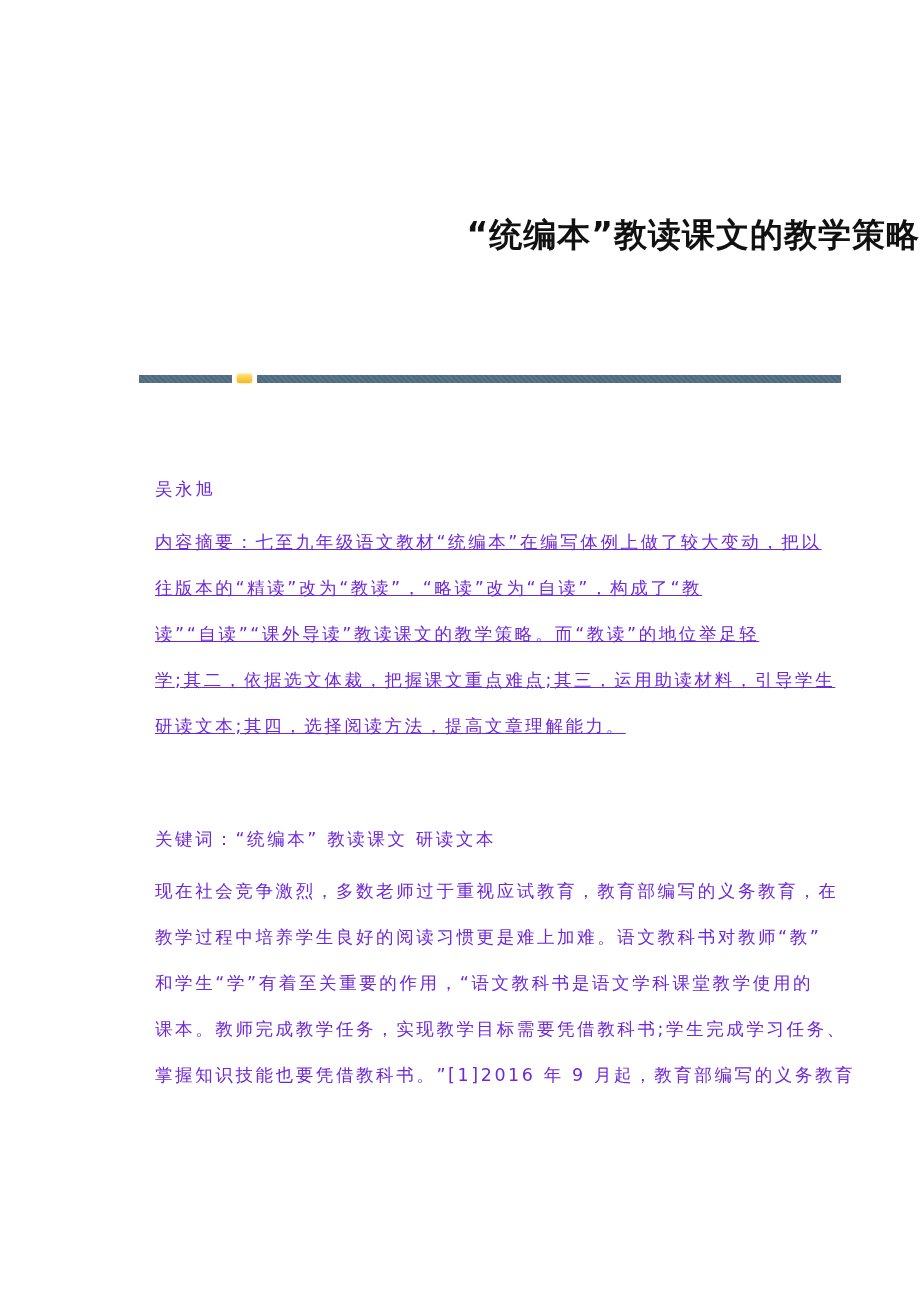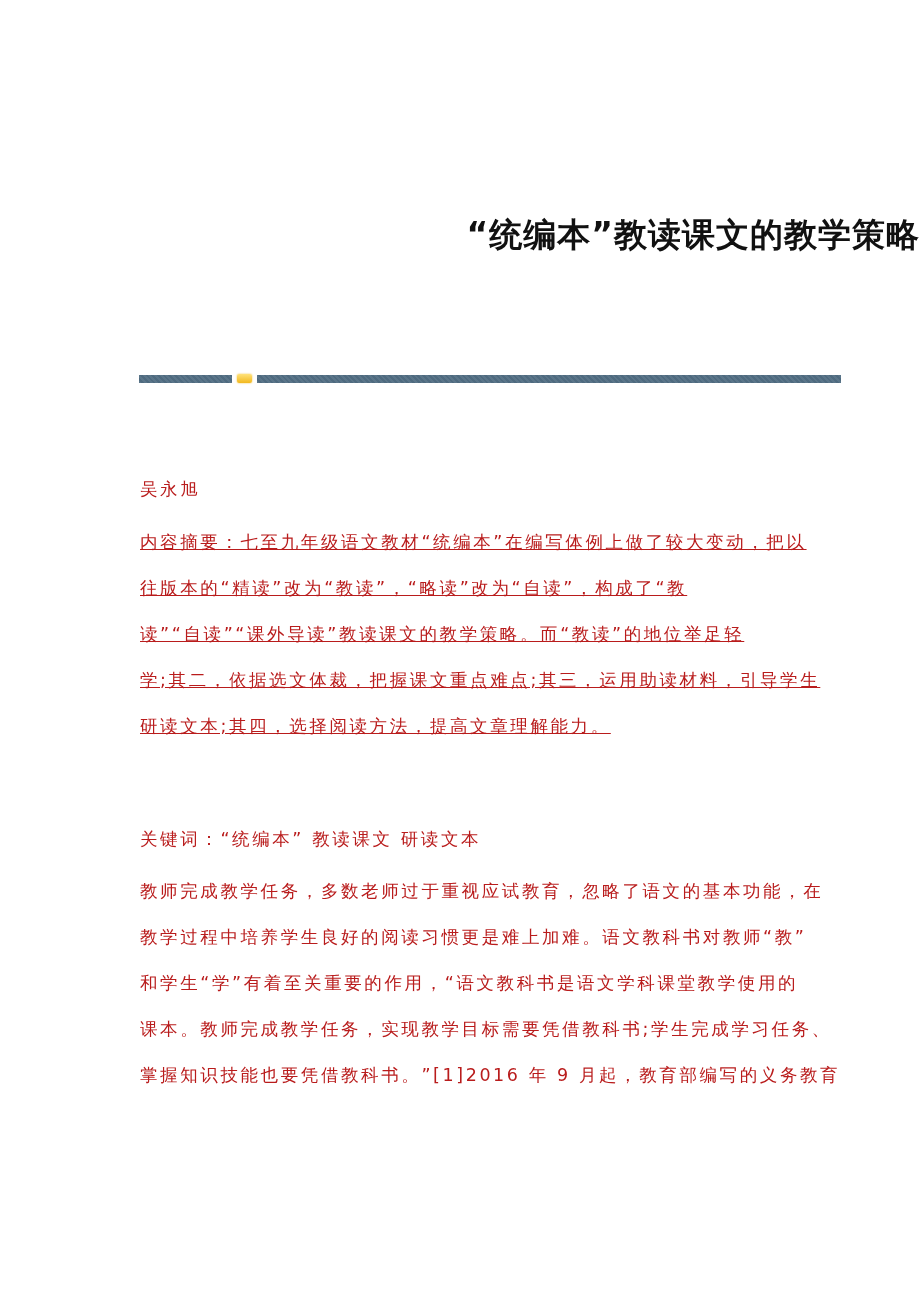--- a/index.html
+++ b/index.html
@@ -9,23 +9,23 @@
            font-family: "DejaVu Sans", "Liberation Sans", sans-serif; font-size: 33px; font-weight: bold;
            color: #111; letter-spacing: 1px; }
   .divider { position: absolute; top: 375px; left: 139px; width: 702px; height: 8px; }
   .divider .bar-left { position: absolute; left: 0; top: 0; width: 93px; height: 8px;
            background: repeating-linear-gradient(45deg, #5a7589 0 2px, #4e6a7f 2px 4px); }
   .divider .bar-right { position: absolute; left: 118px; top: 0; width: 584px; height: 8px;
            background: repeating-linear-gradient(45deg, #5a7589 0 2px, #4e6a7f 2px 4px); }
   .divider .gem { position: absolute; left: 98px; top: -1px; width: 15px; height: 9px;
            background: linear-gradient(#ffe27a, #f2b81e); border-radius: 2px;
            box-shadow: 0 0 2px #f0c040; }
-  .text { position: absolute; left: 140px; width: 640px; font-size: 17.5px; line-height: 46px;
+  .text { position: absolute; left: 155px; width: 640px; font-size: 17.5px; line-height: 46px;
           font-family: "DejaVu Sans", "Liberation Sans", sans-serif; font-weight: normal;
-          color: #b91c1c; letter-spacing: 2.6px; white-space: nowrap; }
+          color: #6d28d9; letter-spacing: 2.6px; white-space: nowrap; }
   .line { display: block; height: 46px; }
 </style>
 </head>
 <body>
 
 <div class="title">“统编本”教读课文的教学策略</div>
 
 <div class="divider">
   <div class="bar-left"></div>
   <div class="gem"></div>
@@ -38,18 +38,18 @@
   <span class="line">内容摘要：七至九年级语文教材“统编本”在编写体例上做了较大变动，把以</span>
   <span class="line">往版本的“精读”改为“教读”，“略读”改为“自读”，构成了“教</span>
   <span class="line">读”“自读”“课外导读”教读课文的教学策略。而“教读”的地位举足轻</span>
   <span class="line">学;其二，依据选文体裁，把握课文重点难点;其三，运用助读材料，引导学生</span>
   <span class="line">研读文本;其四，选择阅读方法，提高文章理解能力。</span>
 </div>
 
 <div class="text" style="top:816px;">关键词：“统编本” 教读课文 研读文本</div>
 
 <div class="text" style="top:868px;">
-  <span class="line">教师完成教学任务，多数老师过于重视应试教育，忽略了语文的基本功能，在</span>
+  <span class="line">现在社会竞争激烈，多数老师过于重视应试教育，教育部编写的义务教育，在</span>
   <span class="line">教学过程中培养学生良好的阅读习惯更是难上加难。语文教科书对教师“教”</span>
   <span class="line">和学生“学”有着至关重要的作用，“语文教科书是语文学科课堂教学使用的</span>
   <span class="line">课本。教师完成教学任务，实现教学目标需要凭借教科书;学生完成学习任务、</span>
   <span class="line">掌握知识技能也要凭借教科书。”[1]2016 年 9 月起，教育部编写的义务教育</span>
 </div>
 
 </body></html>

